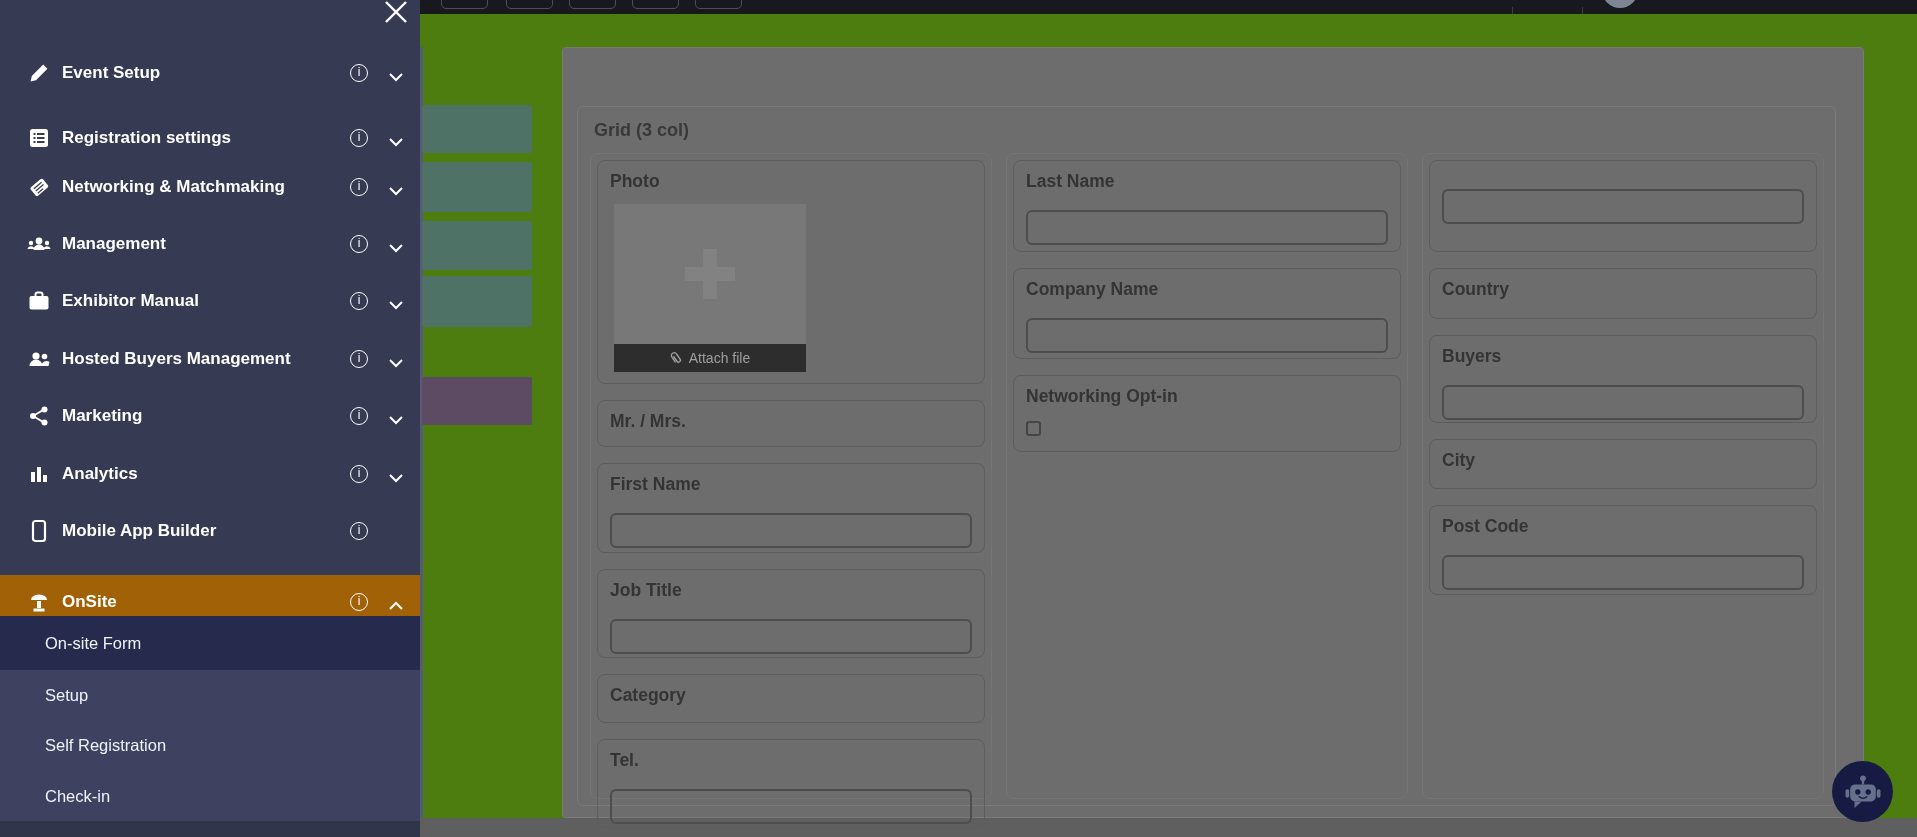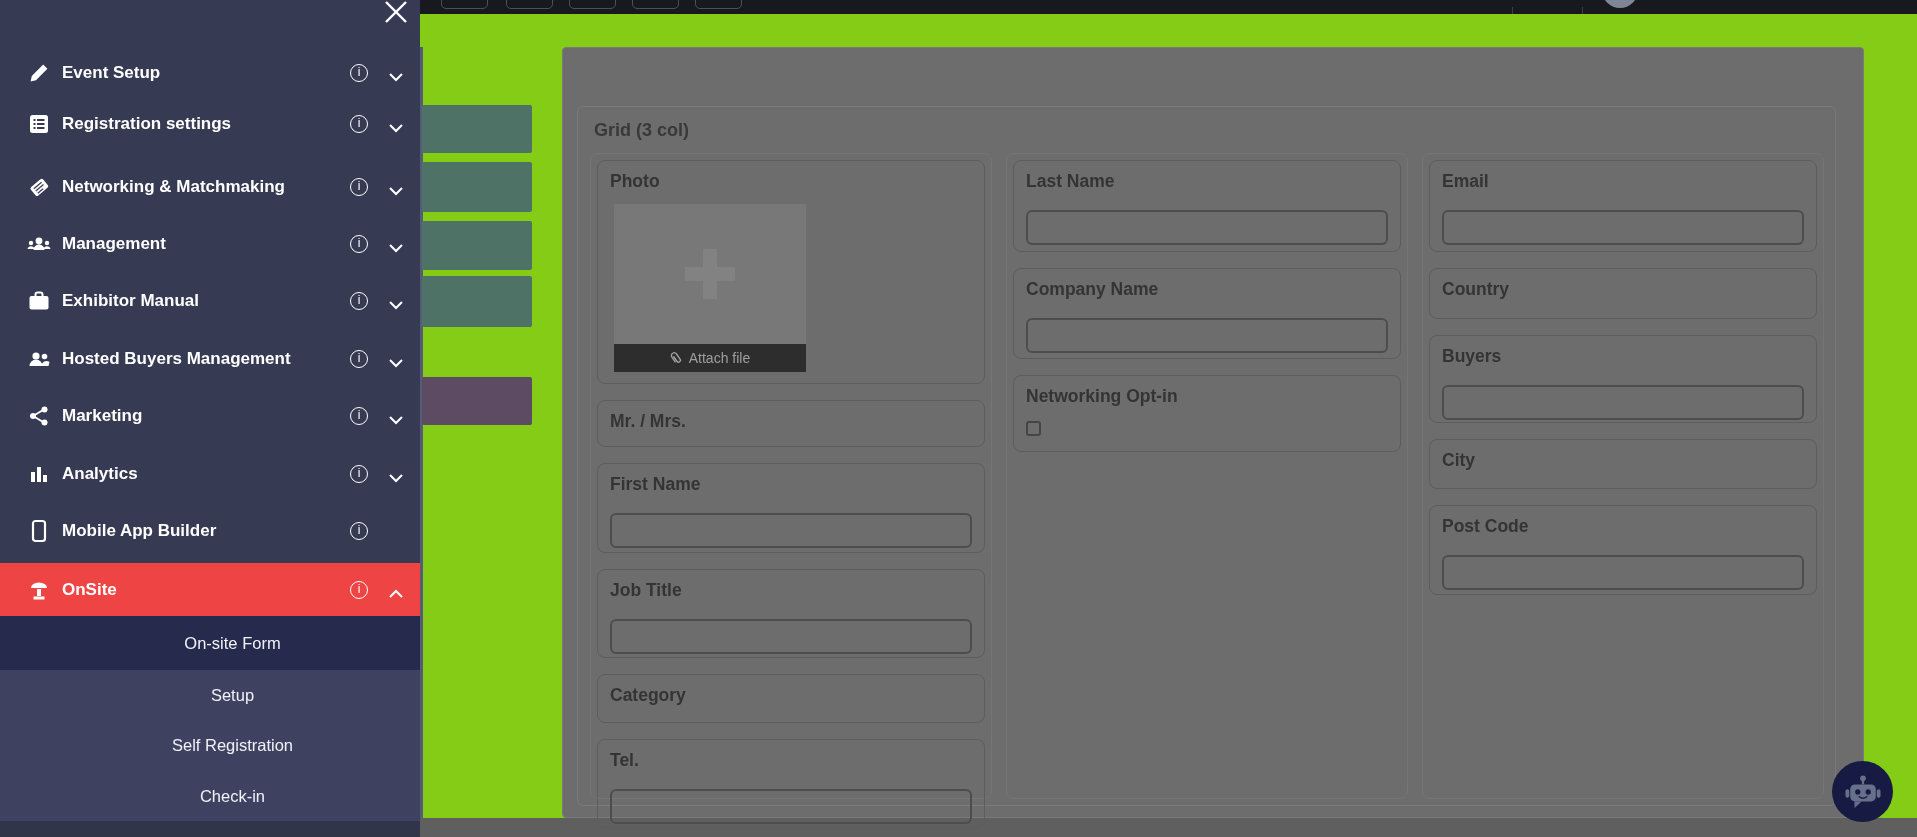--- a/index.html
+++ b/index.html
@@ -6,21 +6,21 @@
   html,body { width:1917px; height:837px; overflow:hidden; }
   body { font-family:"Liberation Sans","DejaVu Sans",sans-serif; background:#646464; position:relative; }
 
   
   .topbar { position:absolute; left:0; top:0; width:1917px; height:14px; background:#18181f; z-index:2; }
   .tb-btn { position:absolute; top:-9px; height:18px; width:47px; border:1px solid #4e4f56; border-radius:5px; background:transparent; }
   .tb-sep { position:absolute; top:7px; width:1px; height:7px; background:#3c3d44; }
   .tb-avatar { position:absolute; top:-28px; left:1602px; width:36px; height:36px; border-radius:50%; background:#7e8696; }
 
   
-  .main { position:absolute; left:420px; top:14px; right:0; bottom:0; background:#84cc16; z-index:1;text-decoration:underline; }
+  .main { position:absolute; left:420px; top:14px; right:0; bottom:0; background:#4d7c0f; z-index:1;text-decoration:underline; }
   .bottom-strip { position:absolute; left:0; top:804px; width:1497px; height:19px; background:#5f5f5f; }
   .edge-strip { position:absolute; left:0; top:33px; width:3px; height:790px; background:#565b78; }
 
   .palette-block { position:absolute; left:2px; width:110px; border-radius:2px; }
 
   .card { position:absolute; left:142px; top:33px; width:1302px; height:771px; background:#6d6d6d; border:1px solid #7a7a7a; border-radius:4px; }
   .panel { position:absolute; left:14px; top:58px; width:1259px; height:700px; border:1px solid #7b7b7b; border-radius:6px; }
   .panel-title { position:absolute; left:16px; top:13px; font-size:18px; font-weight:bold; color:#393939; }
 
   .fcol { position:absolute; top:46px; height:646px; width:402px; border:1px solid #757575; border-radius:8px; padding:6px; display:flex; flex-direction:column; gap:16px; }
@@ -35,27 +35,27 @@
   .attach-bar { width:192px; height:28px; background:#2d2d2d; color:#9f9f9f; font-size:14px; display:flex; align-items:center; justify-content:center; gap:6px; }
 
   .cbox { appearance:none; -webkit-appearance:none; margin-top:14px; width:15px; height:15px; border:2px solid #454545; border-radius:3px; background:transparent; display:block; }
 
   .bot-btn { position:absolute; left:1832px; top:761px; width:61px; height:61px; border-radius:50%; background:#171b44; z-index:3; display:flex; align-items:center; justify-content:center; }
 
   
   .drawer { position:absolute; left:0; top:0; width:420px; height:837px; background:#363a52; z-index:5;padding-left:16px; }
   .drawer-close { position:absolute; left:383px; top:0; width:28px; height:27px; cursor:pointer; }
   .nav-item { position:absolute; left:0; width:420px; height:57px; }
-  .nav-item.hl { background:#ef4444; }
+  .nav-item.hl { background:#a16207;margin-top:12px; }
   .nav-ico { position:absolute; left:26px; top:50%; transform:translateY(-50%); width:26px; height:26px; display:flex; align-items:center; justify-content:center; }
   .nav-label { position:absolute; left:62px; top:50%; transform:translateY(-50%); color:#ffffff; font-size:17px; font-weight:bold; white-space:nowrap; }
   .nav-info { position:absolute; left:350px; top:50%; transform:translateY(-50%); width:18px; height:18px; border:1.5px solid #ffffff; border-radius:50%; color:#ffffff; font-size:12px; line-height:15px; text-align:center; }
   .nav-chev { position:absolute; left:388px; top:50%; transform:translateY(-50%); width:16px; height:10px; }
   .sub-list { position:absolute; left:0; top:616px; width:420px; height:205px; background:#3e4260; }
-  .sub-item { position:absolute; left:0; width:420px; display:flex; align-items:center;justify-content:center; }
+  .sub-item { position:absolute; left:0; width:420px; display:flex; align-items:center; }
   .sub-item span { margin-left:45px; color:#f0f2f7; font-size:16.5px; }
   .sub-item.active { background:#262b4e; }
   .drawer-foot { position:absolute; left:0; top:821px; width:420px; height:16px; background:#313549; }
 </style>
 </head>
 <body>
 
 <div class="topbar">
   <div class="tb-btn" style="left:441px"></div>
   <div class="tb-btn" style="left:506px"></div>
@@ -130,21 +130,20 @@
           <input class="tinput" type="text" style="">
         </div>
         <div class="field" style="height:77px">
           <span class="flabel">Networking Opt-in</span>
           <input class="cbox" type="checkbox" style="">
         </div>
       </div>
 
       <div class="fcol fcol3">
         <div class="field" style="height:92px">
-          <span class="flabel">Email</span>
           <input class="tinput" type="text" style="">
         </div>
         <div class="field" style="height:51px">
           <span class="flabel">Country</span>
         </div>
         <div class="field" style="height:88px">
           <span class="flabel">Buyers</span>
           <input class="tinput" type="text" style="">
         </div>
         <div class="field" style="height:50px">
@@ -190,21 +189,21 @@
     </span>
     <span class="nav-label">Event Setup</span>
     <span class="nav-info">i</span>
     <span class="nav-chev">
       <svg width="16" height="10" viewBox="0 0 16 10">
           <polyline points="2,2 8,8 14,2" fill="none" stroke="#fff" stroke-width="2"></polyline>
         </svg>
     </span>
   </div>
 
-  <div class="nav-item" style="top:95px">
+  <div class="nav-item" style="top:109px">
     <span class="nav-ico">
       <svg width="24" height="24" viewBox="0 0 24 24">
           <rect x="3" y="3" width="18" height="18" rx="2.5" fill="#fff"></rect>
           <rect x="6.5" y="7" width="2" height="2" fill="#363a52"></rect>
           <rect x="10" y="7" width="7.5" height="2" fill="#363a52"></rect>
           <rect x="6.5" y="11" width="2" height="2" fill="#363a52"></rect>
           <rect x="10" y="11" width="7.5" height="2" fill="#363a52"></rect>
           <rect x="6.5" y="15" width="2" height="2" fill="#363a52"></rect>
           <rect x="10" y="15" width="7.5" height="2" fill="#363a52"></rect>
         </svg>

